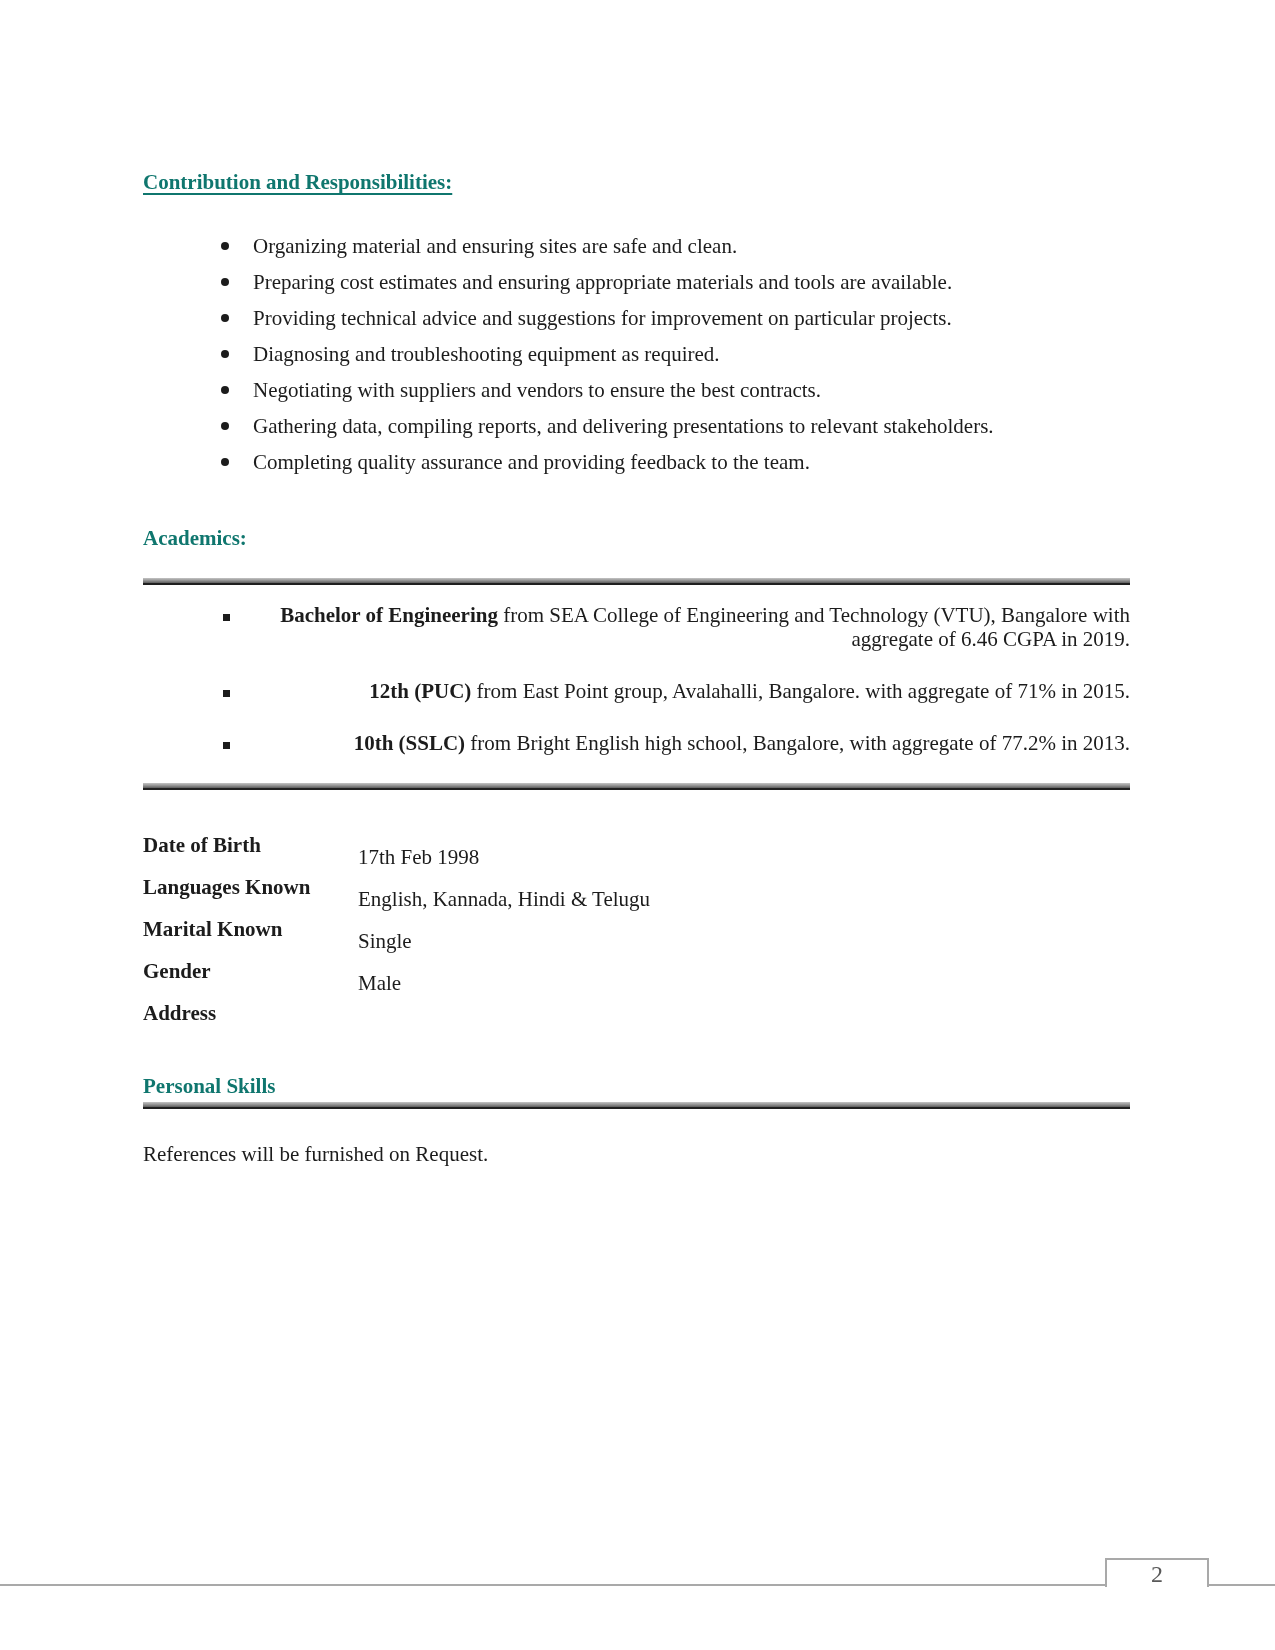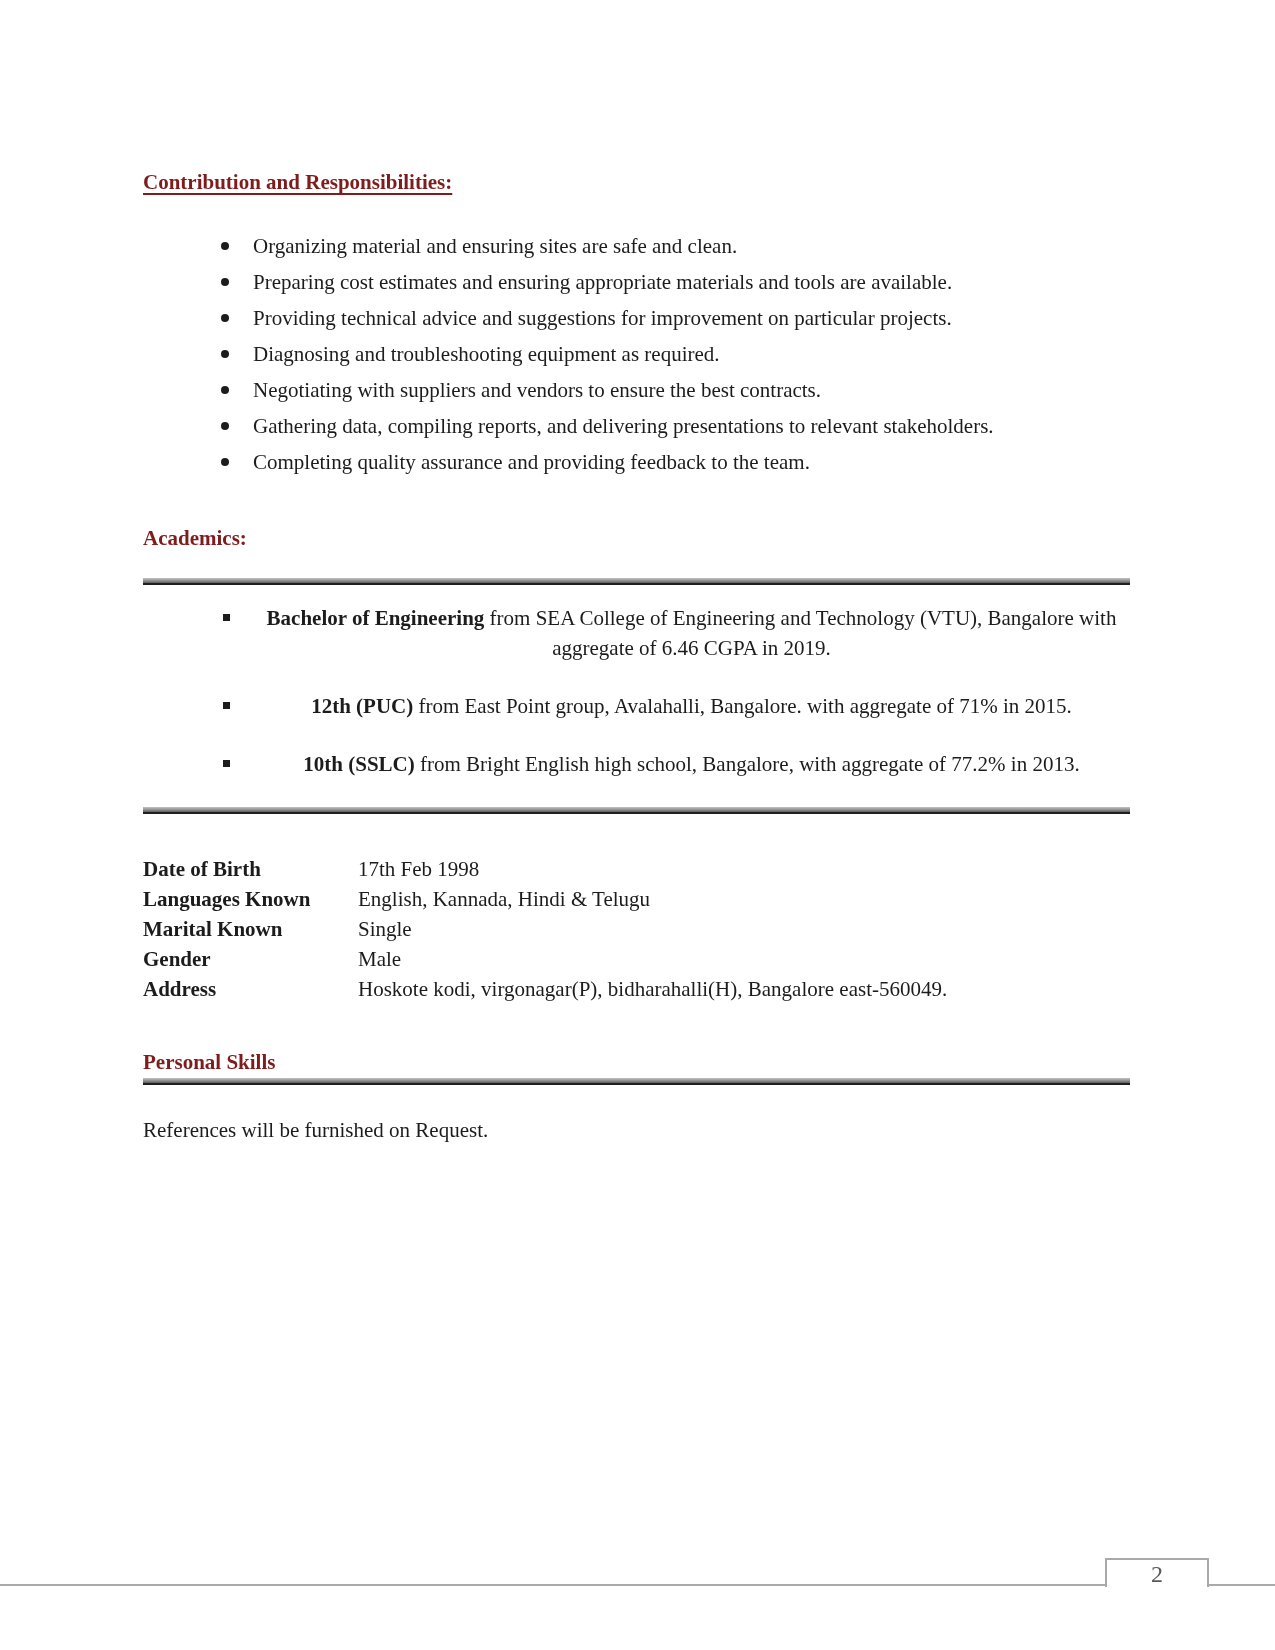--- a/index.html
+++ b/index.html
@@ -19,21 +19,21 @@
     left: 143px;
     top: 0;
     width: 987px;
   }
 
   
   .section-heading {
     font-weight: bold;
     font-size: 21px;
     line-height: 28px;
-    color: #7f1d1d;
+    color: #0f766e;
   }
   .heading-underlined {
     margin-top: 168px;
     text-decoration: underline;
     text-decoration-thickness: 2px;
     text-underline-offset: 4px;
   }
   .heading-academics { margin-top: 48px; }
   .heading-details   { margin-top: 14px; }
   .heading-skills    { margin-top: 44px; }
@@ -74,40 +74,40 @@
 
   
   .acad-list {
     list-style: none;
     margin: 18px 0 0 0;
     padding: 0;
   }
   .acad-item {
     position: relative;
     padding-left: 110px;
-    line-height: 30px;
+    line-height: 24px;
     margin-bottom: 28px;
-    text-align: center;
+    text-align: right;
   }
   .acad-item::before {
     content: "";
     position: absolute;
     left: 80px;
     top: 11px;
     width: 7px;
     height: 7px;
     background: #1c1c1c;
   }
   .acad-bold { font-weight: bold; }
 
   
   .details-table { margin-top: 40px; }
   .detail-row { display: flex; line-height: 30px; justify-content: space-between; }
   .detail-label { width: 215px; font-weight: bold; flex: 0 0 215px; }
-  .detail-value { flex: 1; }
+  .detail-value { flex: 1; margin-top: 12px; }
 
   
   .skills-paragraph {
     margin-top: 24px;
     line-height: 30px;
     text-align: justify;
   }
 
   
   .references-line {
@@ -192,21 +192,20 @@
       <div class="detail-row">
         <div class="detail-label">Marital Known</div>
         <div class="detail-value">Single</div>
       </div>
       <div class="detail-row">
         <div class="detail-label">Gender</div>
         <div class="detail-value">Male</div>
       </div>
       <div class="detail-row">
         <div class="detail-label">Address</div>
-        <div class="detail-value">Hoskote kodi, virgonagar(P), bidharahalli(H), Bangalore east-560049.</div>
       </div>
     </div>
 
     <div class="section-heading heading-skills">Personal Skills</div>
     <div class="section-divider divider-skills"></div>
 
 
     <div class="references-line">References will be furnished on Request.</div>
 
   </div>

